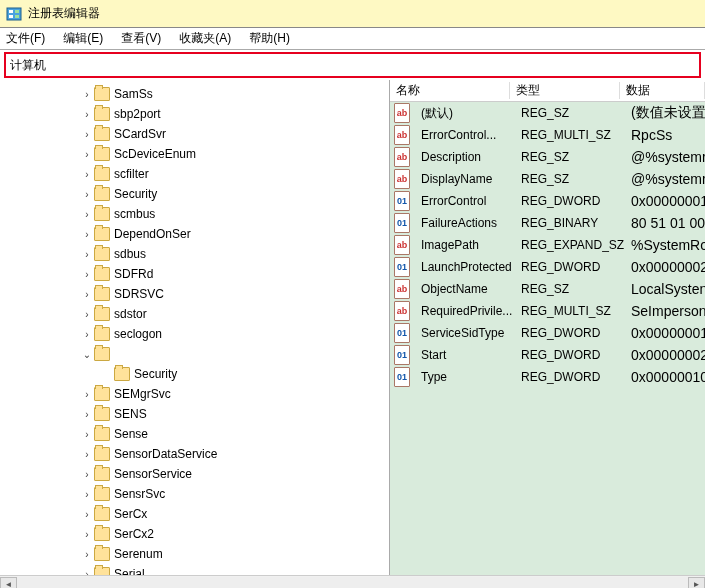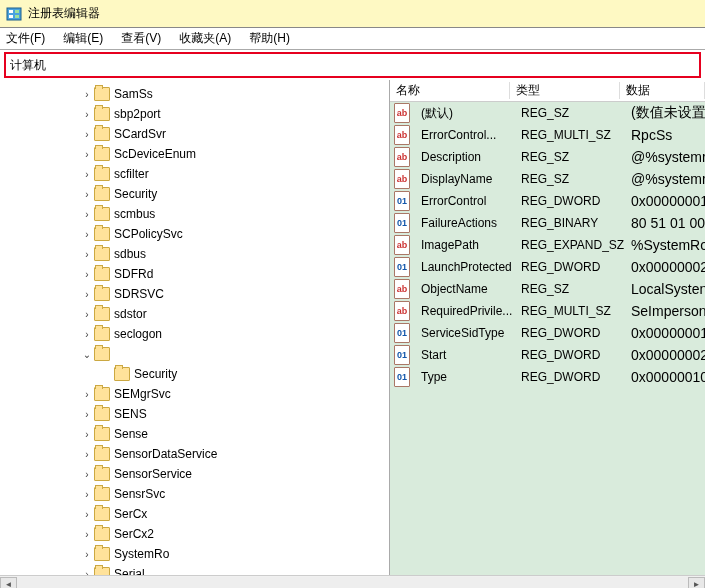--- a/index.html
+++ b/index.html
@@ -103,21 +103,21 @@
           <span class="label">Security</span>
         </div>
         <div class="tree-item">
           <span class="chev">›</span>
           <span class="folder"></span>
           <span class="label">scmbus</span>
         </div>
         <div class="tree-item">
           <span class="chev">›</span>
           <span class="folder"></span>
-          <span class="label">SCPolicySvc</span>
+          <span class="label">DependOnSer</span>
         </div>
         <div class="tree-item">
           <span class="chev">›</span>
           <span class="folder"></span>
           <span class="label">sdbus</span>
         </div>
         <div class="tree-item">
           <span class="chev">›</span>
           <span class="folder"></span>
           <span class="label">SDFRd</span>
@@ -182,21 +182,21 @@
           <span class="label">SerCx</span>
         </div>
         <div class="tree-item">
           <span class="chev">›</span>
           <span class="folder"></span>
           <span class="label">SerCx2</span>
         </div>
         <div class="tree-item">
           <span class="chev">›</span>
           <span class="folder"></span>
-          <span class="label">SystemRo</span>
+          <span class="label">Serenum</span>
         </div>
         <div class="tree-item">
           <span class="chev">›</span>
           <span class="folder"></span>
           <span class="label">Serial</span>
         </div>
       </div>
   </div>
   <div class="values-pane">
     <div class="v-header">

